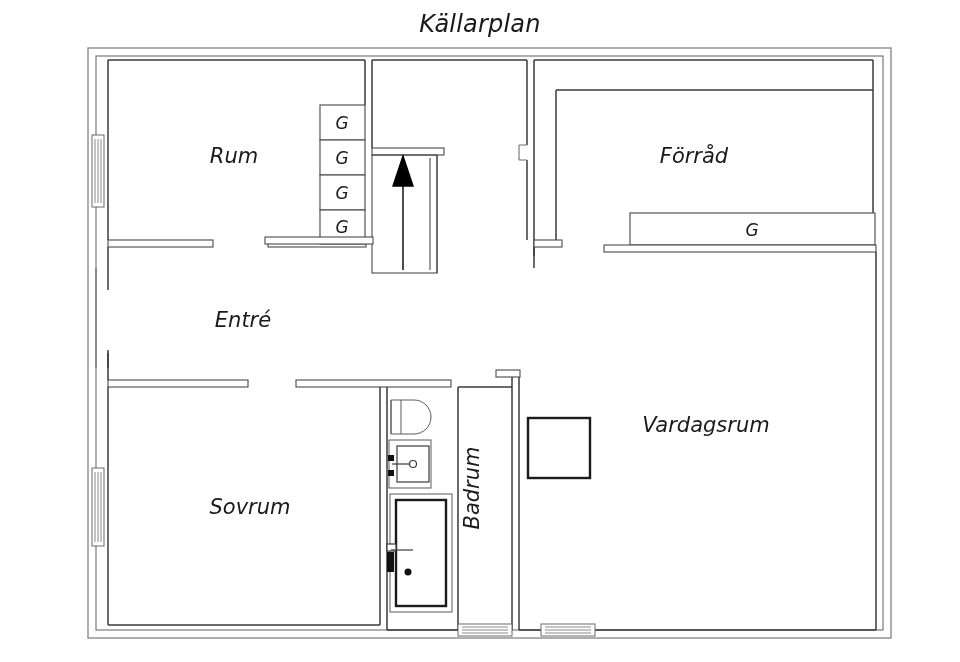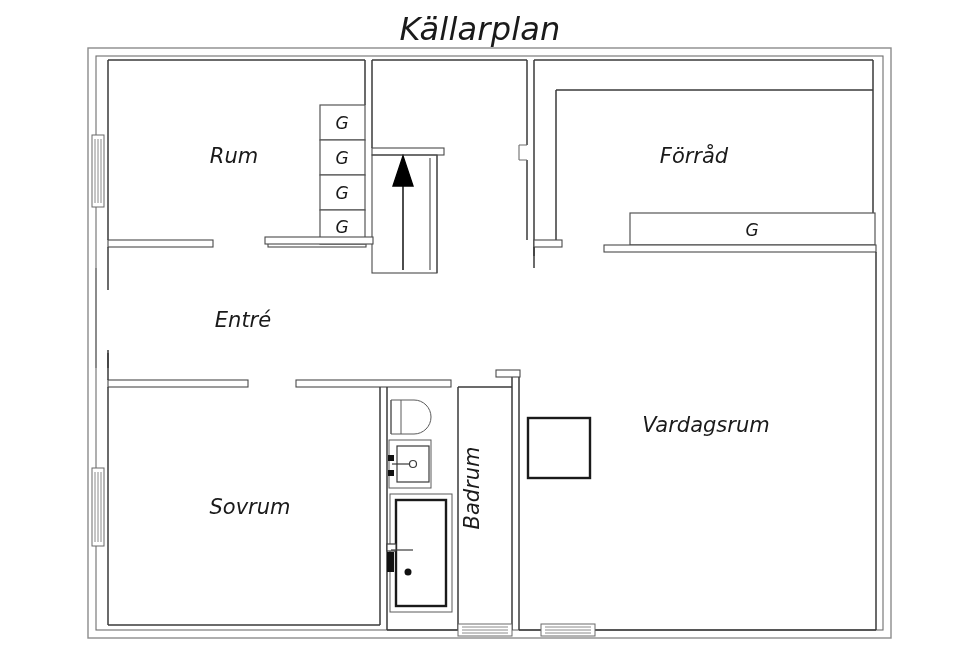--- a/index.html
+++ b/index.html
@@ -20,21 +20,21 @@
     background: #ffffff;
   }
   .plan-title {
     position: absolute;
     left: 0;
     top: 10px;
     width: 960px;
     text-align: center;
     font-family: "DejaVu Sans", sans-serif;
     font-style: italic;
-    font-size: 32px;
+    font-size: 24px;
     font-weight: 400;
     color: #1a1a1a;
     letter-spacing: 0.2px;
   }
   #floorplan-svg {
     position: absolute;
     left: 0;
     top: 0;
   }
   .room-label {

